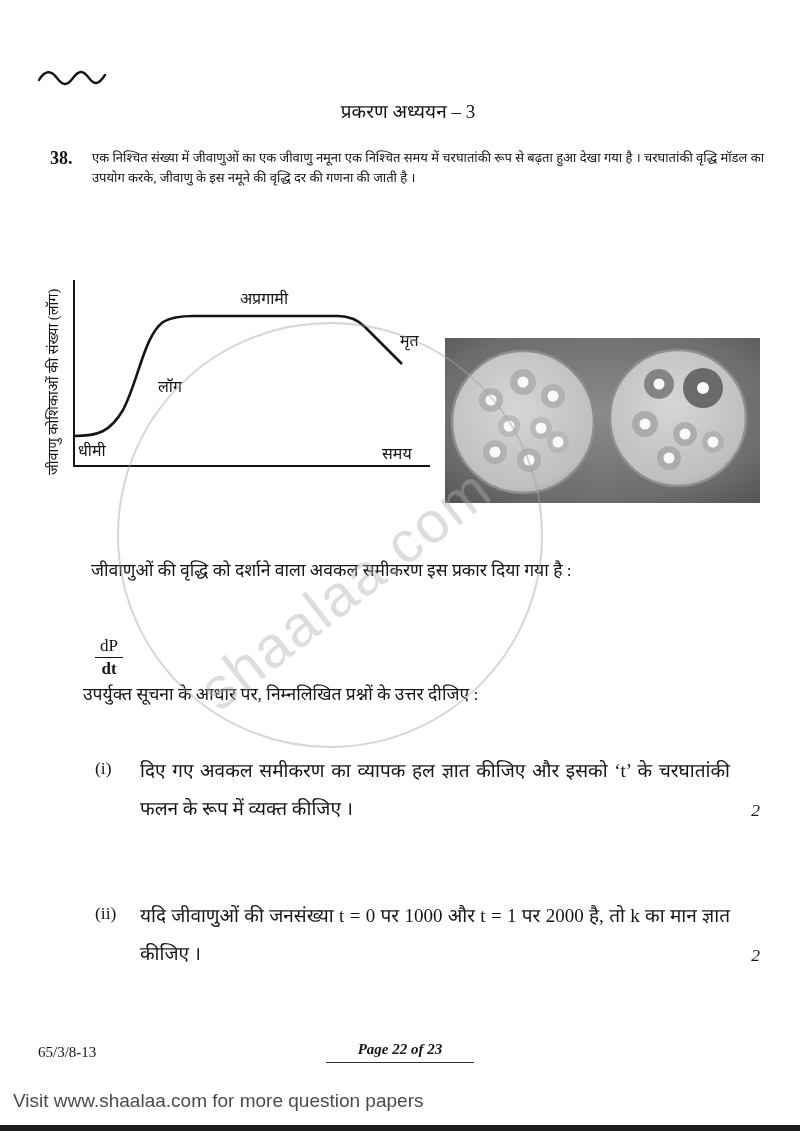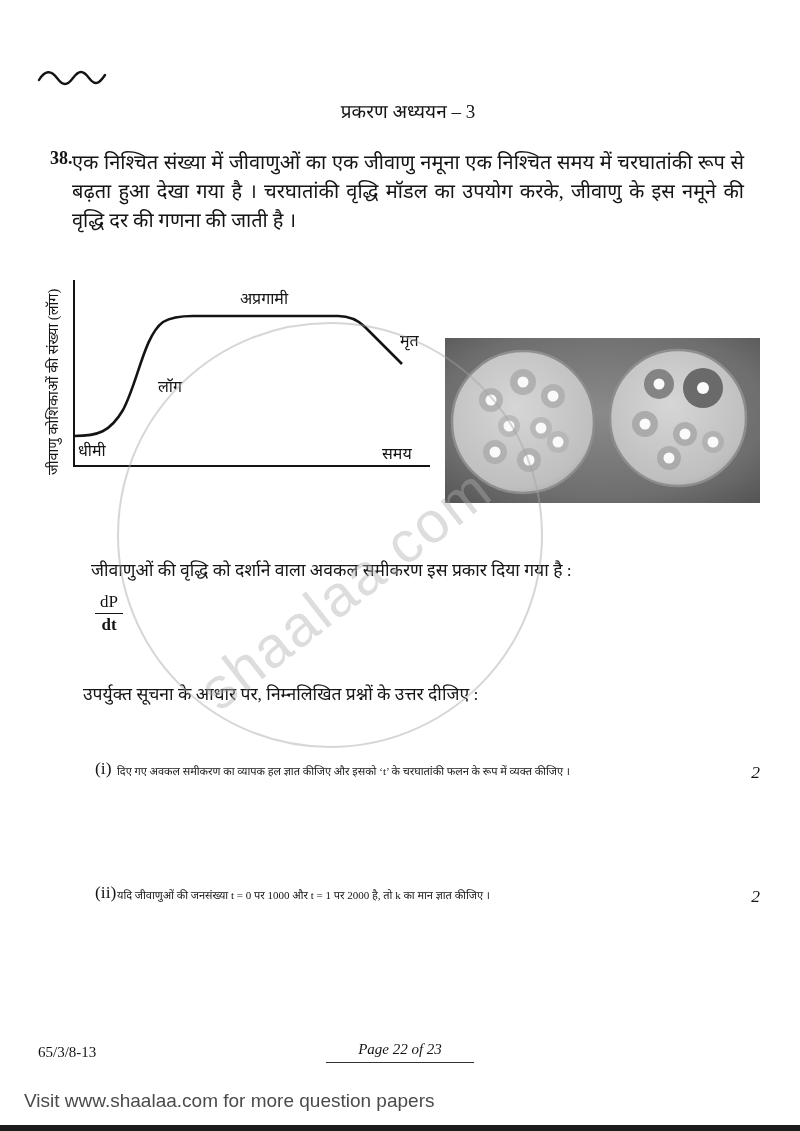--- a/index.html
+++ b/index.html
@@ -26,60 +26,60 @@
 
   .squiggle { position:absolute; left:36px; top:66px; }
 
   .heading {
     position:absolute; top:98px; left:8px; width:100%;
     text-align:center; font-size:19px; font-weight:normal;
   }
 
   .qnum { position:absolute; left:50px; top:148px; font-size:18px; font-weight:bold; }
   .q-intro {
-    position:absolute; left:72px; top:148px; width:672px;
-    font-size:20px; line-height:29px; text-align:justify;
+    position:absolute; left:92px; top:148px; width:672px;
+    font-size:13px; line-height:20px; text-align:justify;
   }
 
   
   .graph-block { position:absolute; left:40px; top:274px; display:flex; align-items:stretch; z-index:1; }
   .graph-ylabel {
     writing-mode:vertical-rl; transform:rotate(180deg);
     font-size:14.5px; text-align:center; height:215px; width:26px; line-height:26px;
   }
   .glabel { font-size:16px; fill:#141414; font-family:"Liberation Serif","DejaVu Sans",serif; }
 
   
   .photo { position:absolute; left:445px; top:338px; z-index:1; }
 
   .para { font-size:17.5px; line-height:29px; }
   .eq-intro { position:absolute; left:91px; top:556px; width:665px; text-align:justify; }
   .equation { position:absolute; left:95px; top:592px; display:flex; align-items:center; gap:10px; font-size:17.5px; }
   .frac { display:inline-block; text-align:center; vertical-align:middle; font-size:17px; line-height:1.15; }
-  .frac .num { display:block; border-bottom:1.6px solid #141414; padding:0 5px 1px; }
+  .frac .num { display:block; border-bottom:1.6px solid #141414; padding:0 5px 1px;margin-top:44px; }
   .frac .den { display:block; padding-top:1px;font-weight:bold; }
 
   .instruction { position:absolute; left:83px; top:680px; width:665px; }
 
   .subq { position:absolute; left:95px; width:665px; }
   .subq-i  { top:752px; }
-  .subq-ii { top:876px; }
+  .subq-ii { top:897px; }
   .subq-label { position:absolute; left:0; top:6px; font-size:17.5px; }
-  .subq-text { margin-left:22px; margin-right:30px; font-size:11px; line-height:38px; text-align:justify; }
+  .subq-text { margin-left:45px; margin-right:30px; font-size:19px; line-height:38px; text-align:justify; }
   .subq-marks { position:absolute; right:0; bottom:7px; font-style:italic; font-size:17.5px; }
 
   .footer-code { position:absolute; left:38px; top:1044px; font-size:15px; }
   .footer-page-wrap { position:absolute; left:0; top:1040px; width:100%; text-align:center; }
   .footer-page {
-    display:inline-block; font-size:15px; font-weight:normal; font-style:italic;
+    display:inline-block; font-size:15px; font-weight:bold; font-style:italic;
     border-bottom:1.6px solid #333; padding:0 32px 4px;
   }
 
   .site-banner {
-    position:absolute; left:24px; top:1090px;
+    position:absolute; left:13px; top:1090px;
     font-family:"Liberation Sans","DejaVu Sans",sans-serif;
     font-size:19px; color:#4b4b4b;
   }
   .bottom-strip { position:absolute; left:0; bottom:0; width:100%; height:6px; background:#1c1c1c; }
 </style>
 </head>
 <body>
 
 <div class="page">
 

